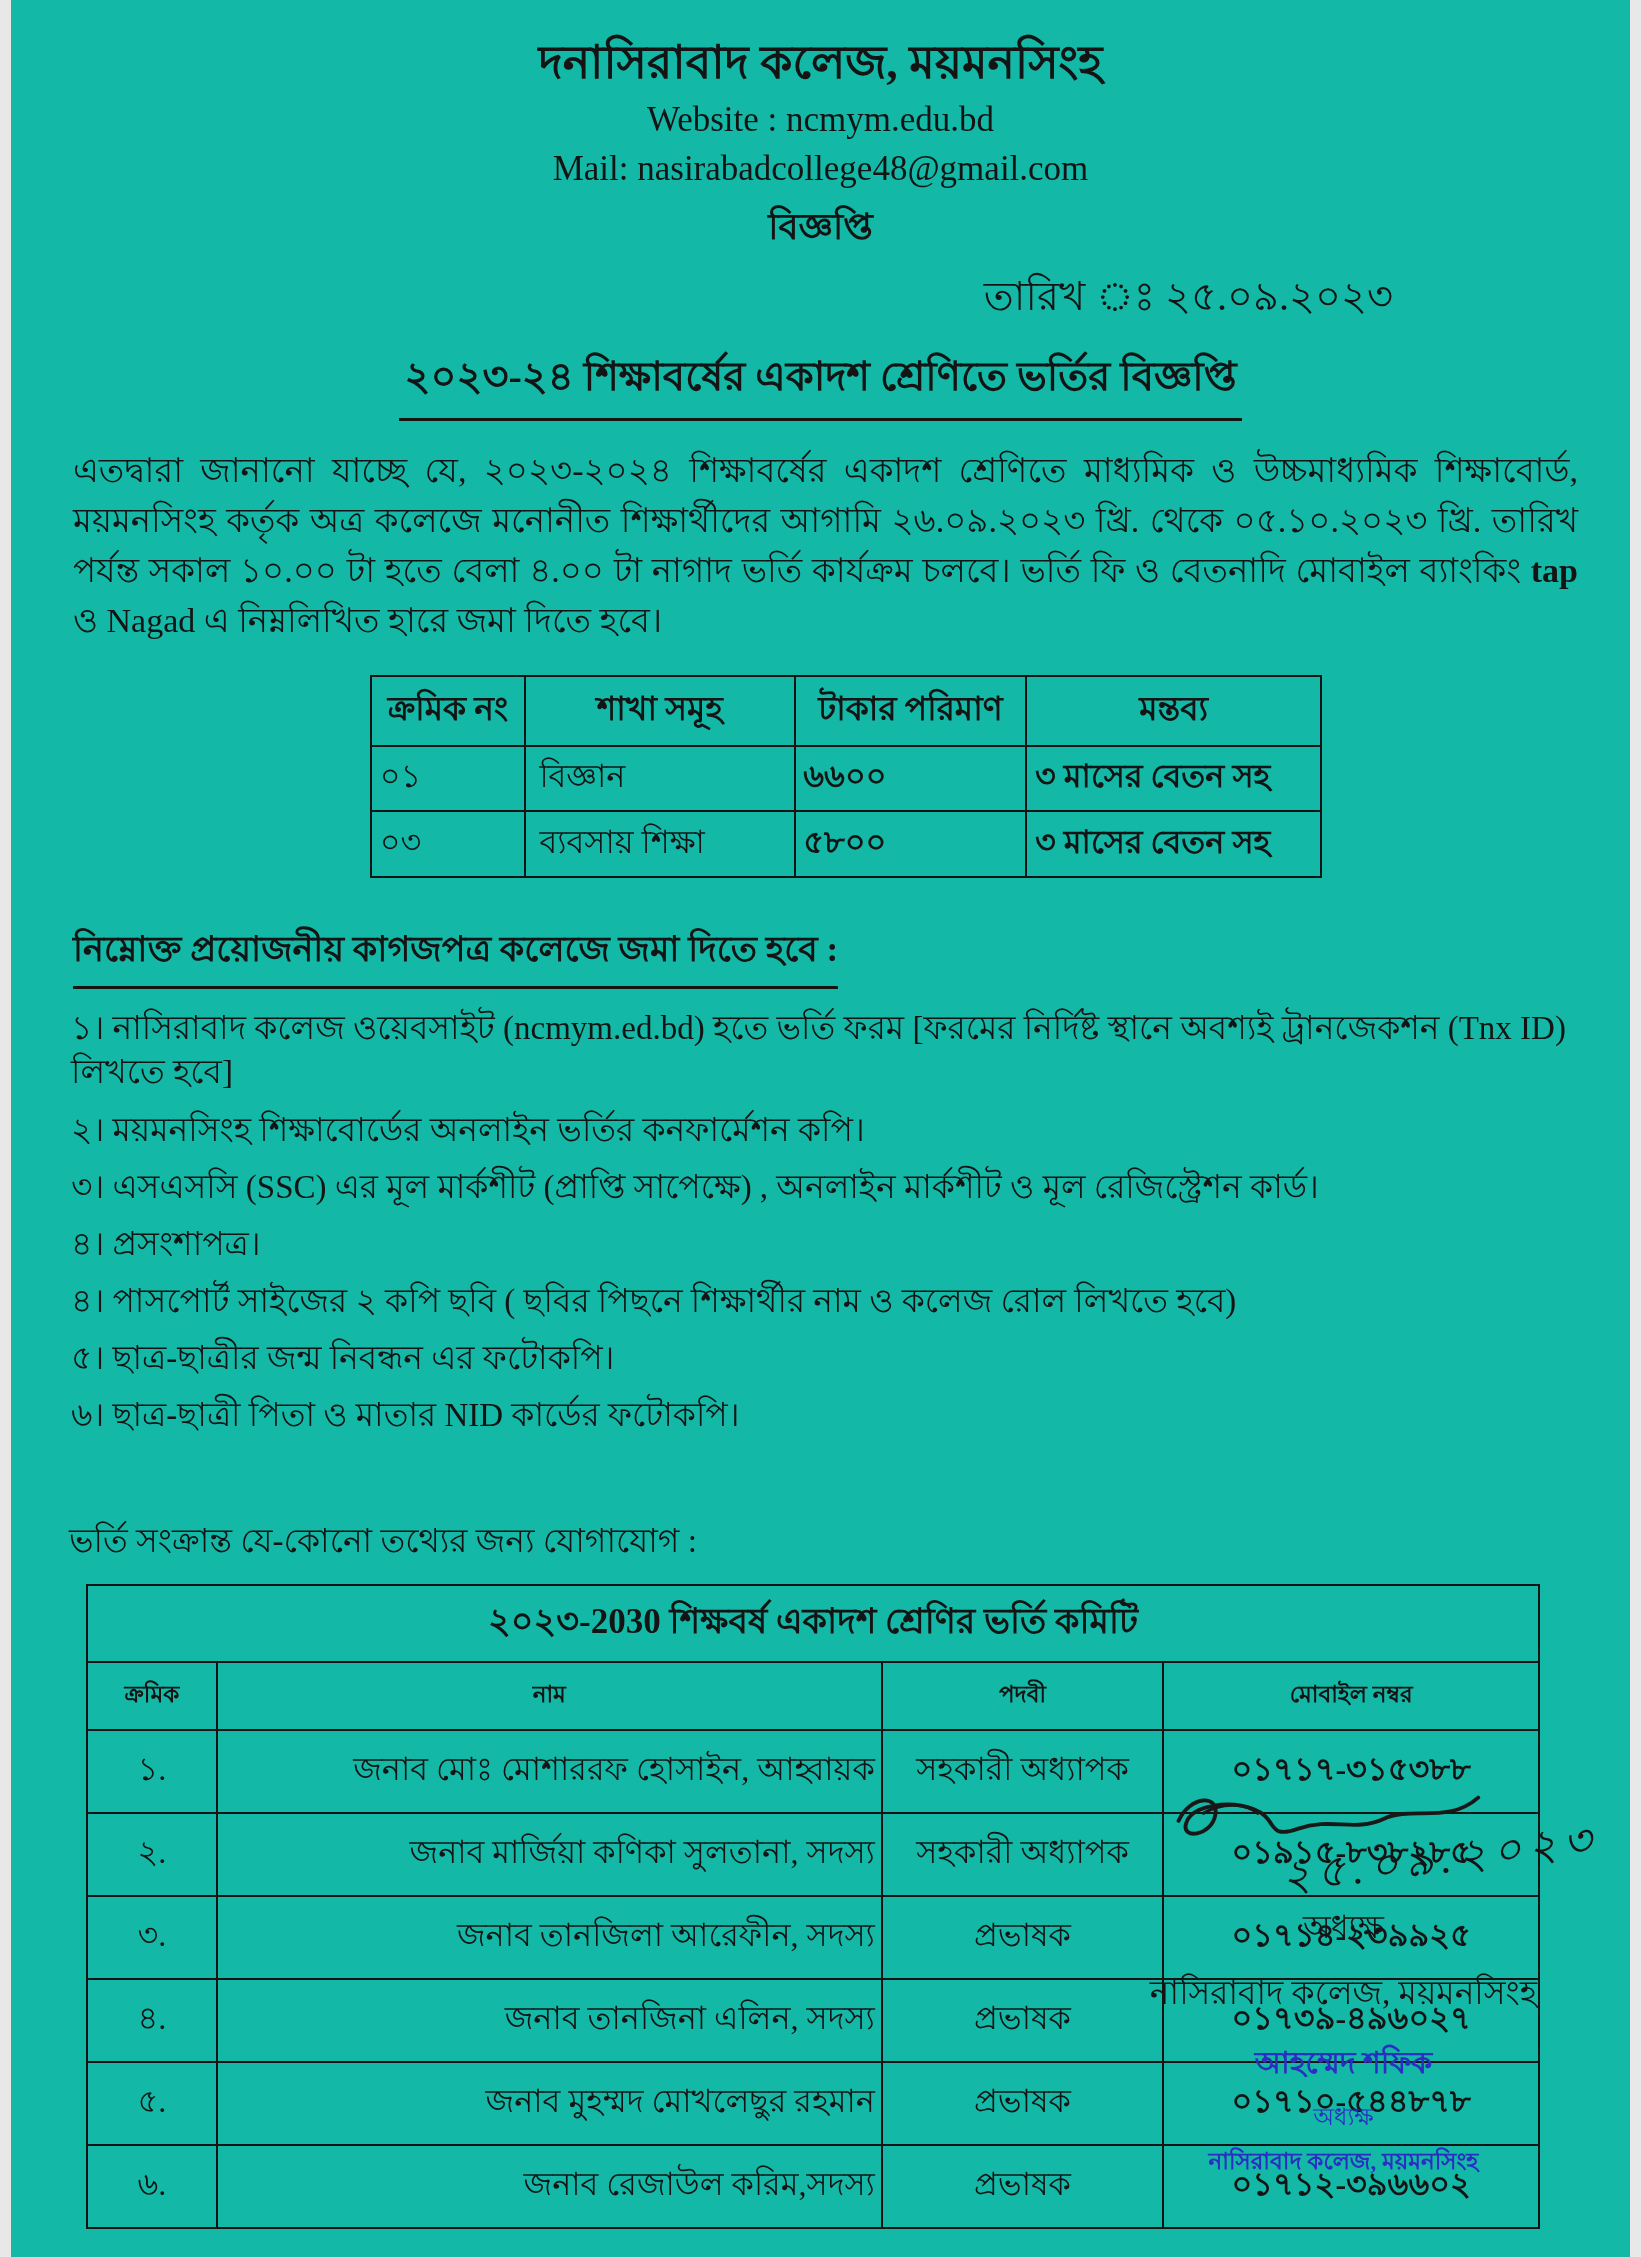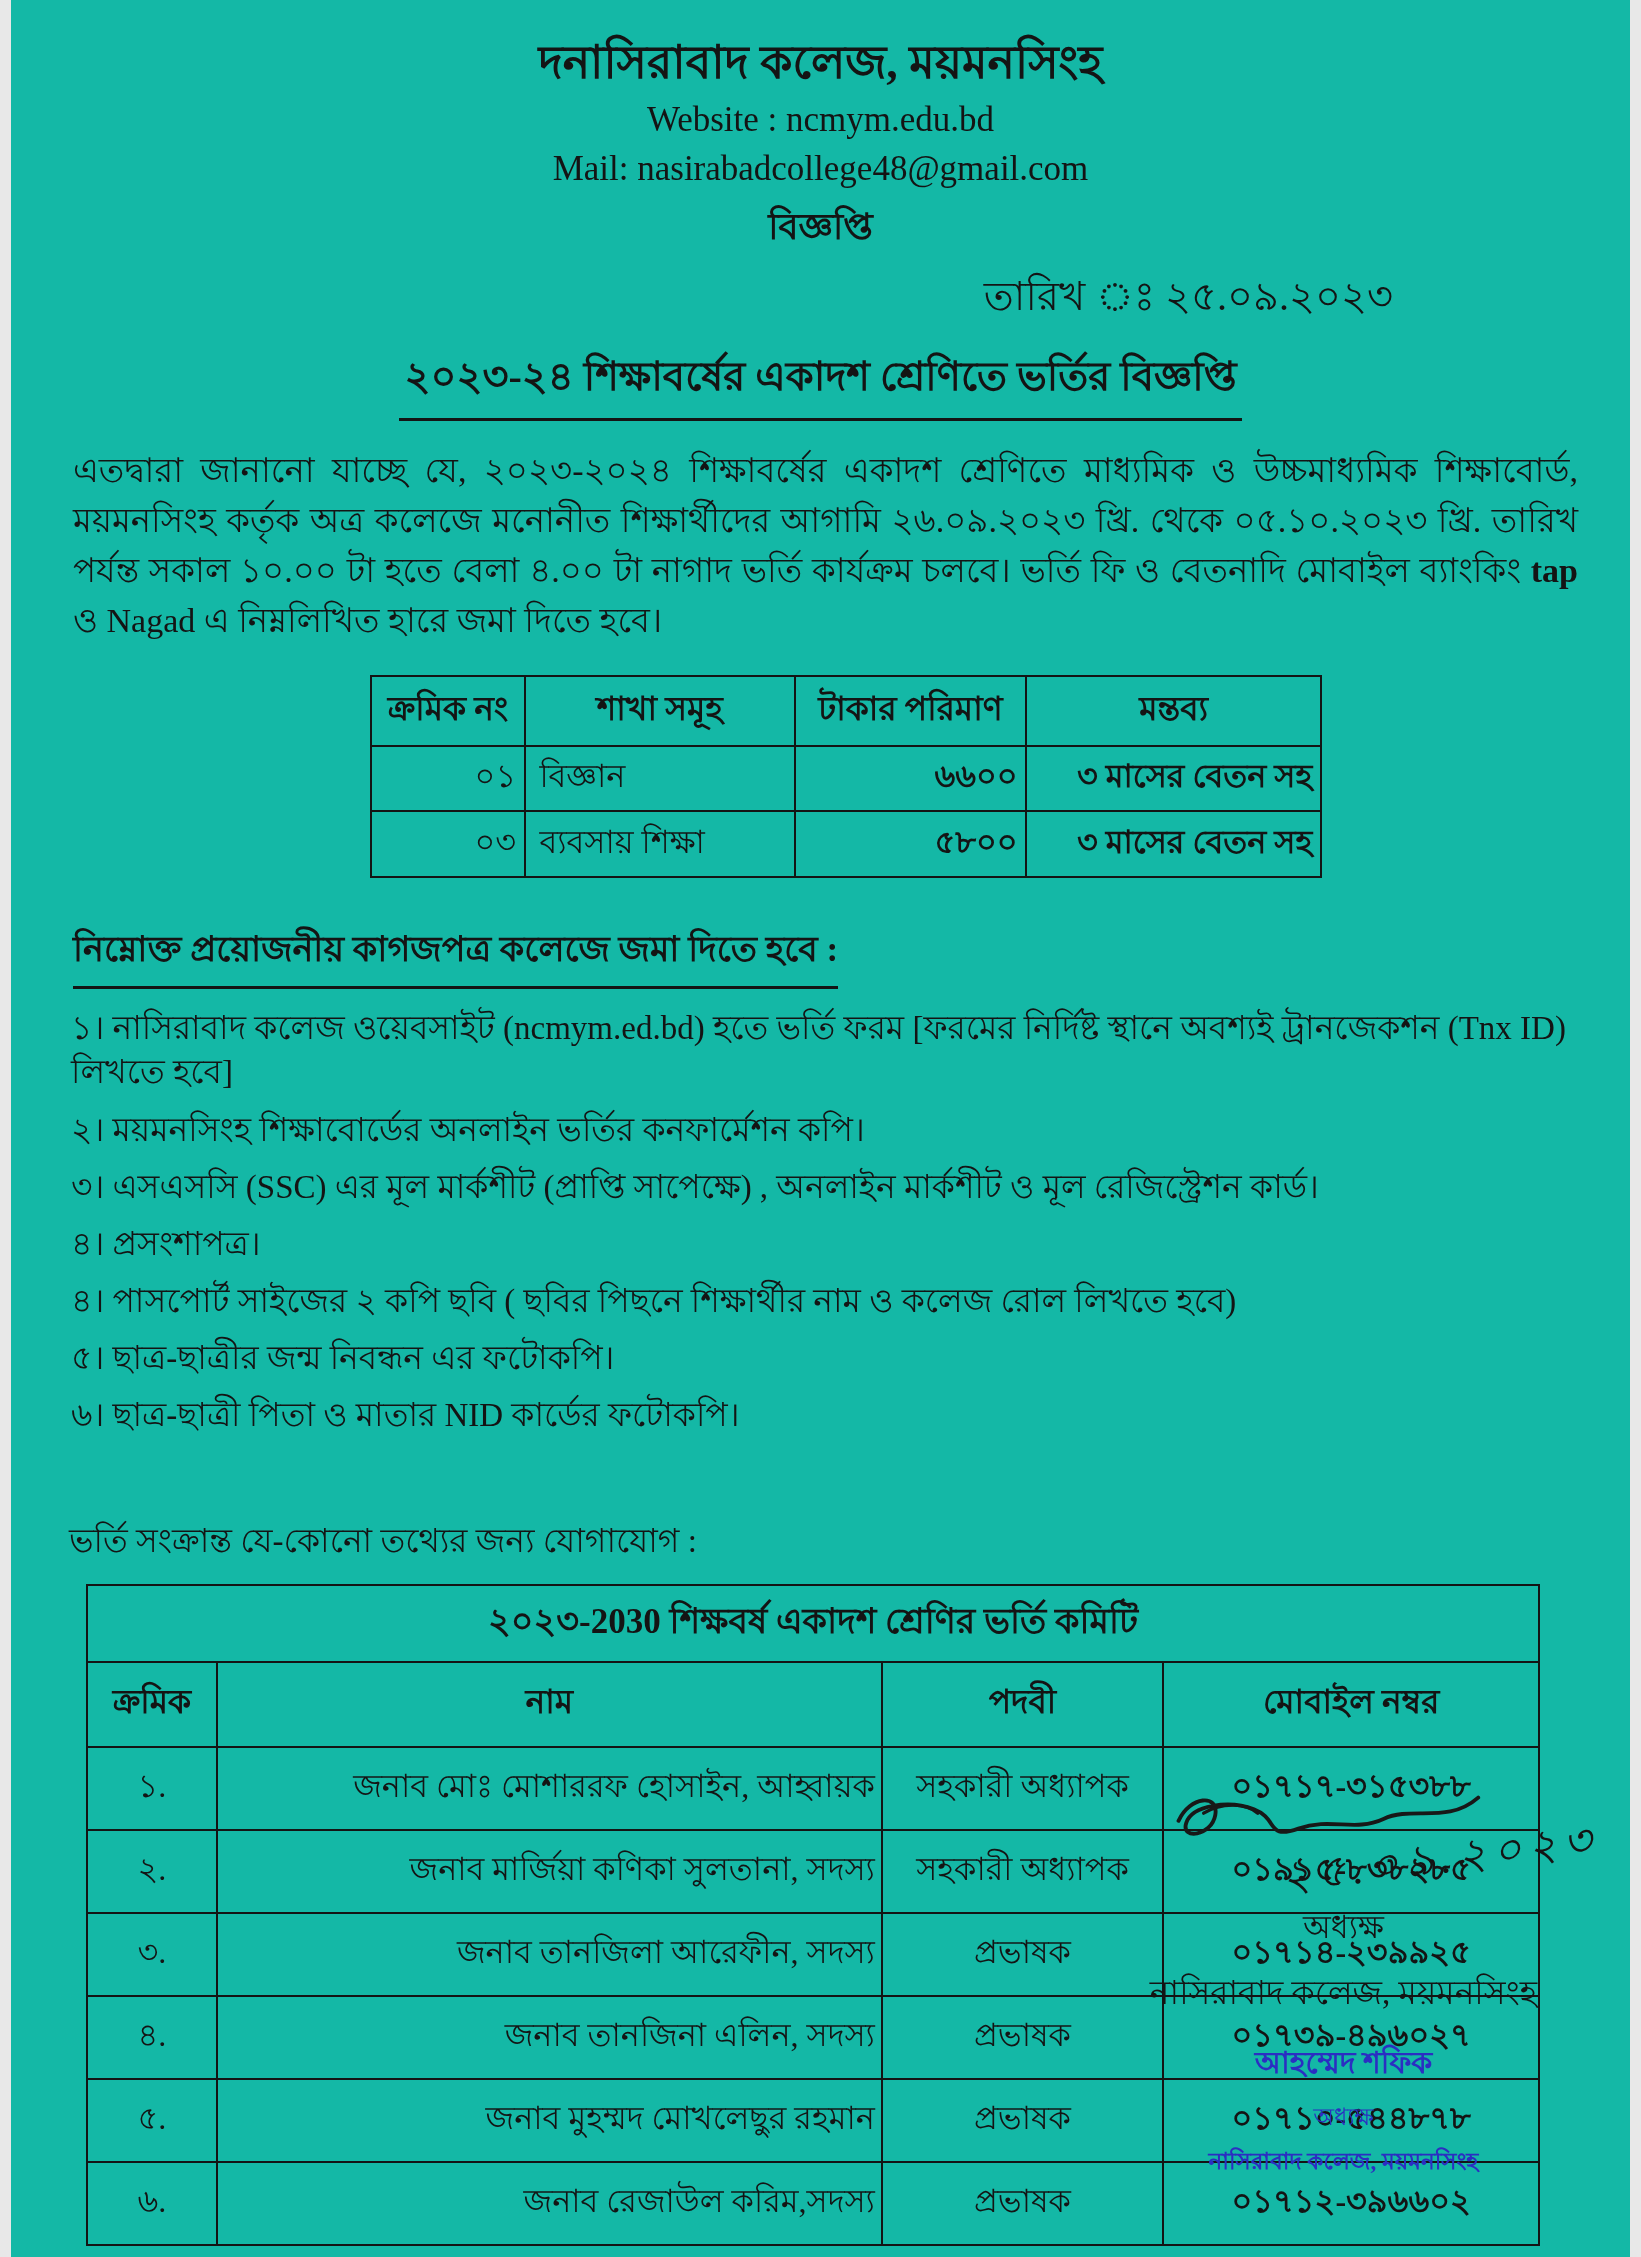--- a/index.html
+++ b/index.html
@@ -33,21 +33,21 @@
     line-height: 1.47;
     text-align: justify;
   }
   .latin-bold { font-weight: bold; }
 
   table { border-collapse: collapse; }
   td, th { border: 2.9px solid #141414; }
 
   .fee-table { margin-left: 359px; margin-top: 29px; width: 952px; }
   .fee-table th { font-size: 33px; font-weight: bold; padding: 5.8px 7.7px; }
-  .fee-table td { font-size: 32px; padding: 4.8px 7.7px; text-align: right; }
+  .fee-table td { font-size: 32px; padding: 4.8px 7.7px; text-align: left; }
   .fee-table .col-serial { width: 154px; }
   .fee-table .col-branch { width: 270px; }
   .fee-table .col-amount { width: 232px; }
   .fee-table .col-remark { width: 295px; }
   .fee-table td.branch { text-align: left; padding-left: 13.5px; }
   .fee-table td.amount { font-weight: bold; }
   .fee-table td.remark { font-weight: bold; }
 
   .docs-heading {
     margin: 44px 0 0 62px;
@@ -61,21 +61,21 @@
   }
   .doc-list { margin: 17.4px 39px 0 60px; list-style: none; }
   .doc-list li { font-size: 33px; margin-top: 12.6px; line-height: 1.35; }
 
   .contact-heading { margin: 77px 0 0 58px; font-size: 33px; }
 
   .committee-table { margin-left: 75px; margin-top: 13.5px; width: 1454px; }
   .committee-table .table-title {
     font-size: 35px; font-weight: bold; text-align: center; padding: 7.7px 3.9px;
   }
-  .committee-table th { font-size: 33px; font-weight: bold; padding: 13.5px 5.8px; }
+  .committee-table th { font-size: 23px; font-weight: bold; padding: 13.5px 5.8px; }
   .committee-table td { font-size: 32px; padding: 13.5px 5.8px; text-align: center; }
   .committee-table .col-no { width: 130px; }
   .committee-table .col-name { width: 666px; }
   .committee-table .col-desg { width: 282px; }
   .committee-table .col-mob { width: 376px; }
   .committee-table td.name { text-align: right; padding-left: 35px; }
   .committee-table td.mobile { font-weight: bold; border-radius: 18px; }
 
   .signature-block {
     position: absolute;

